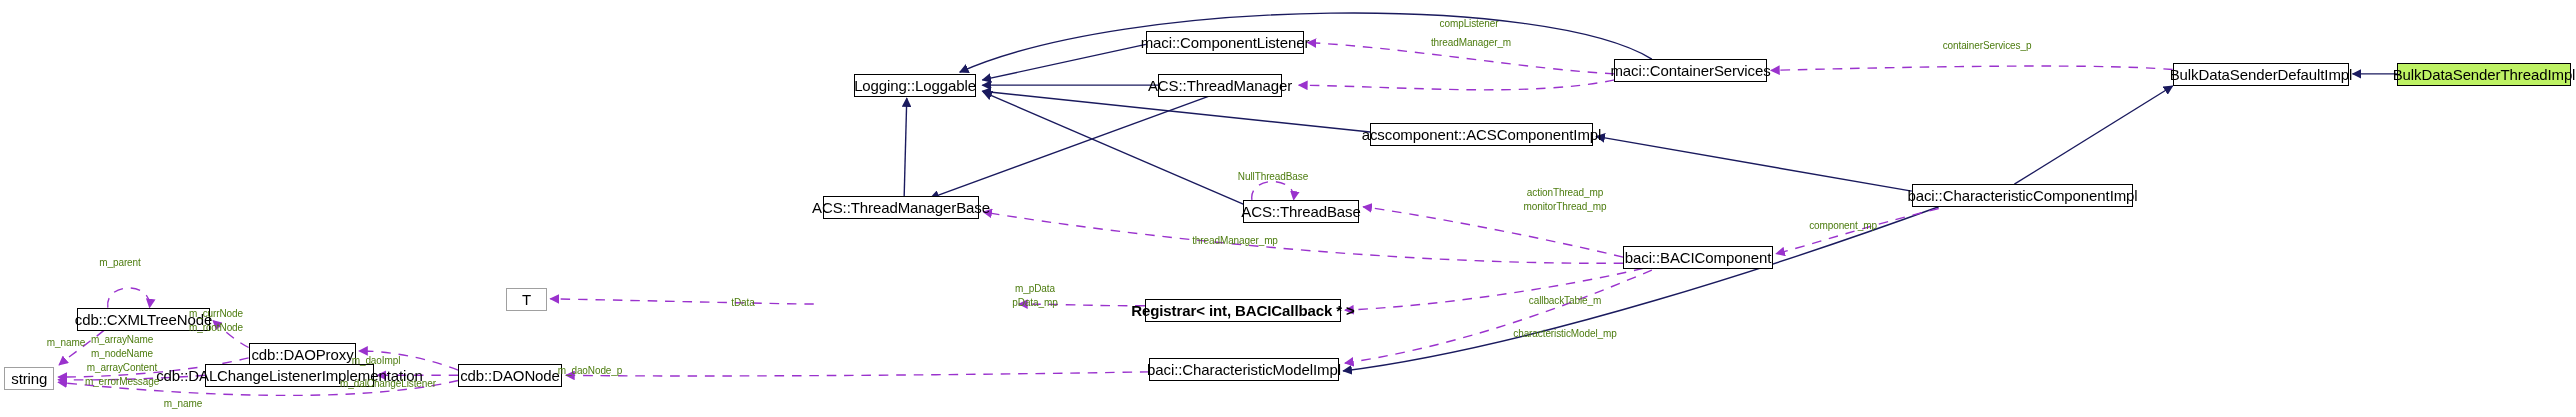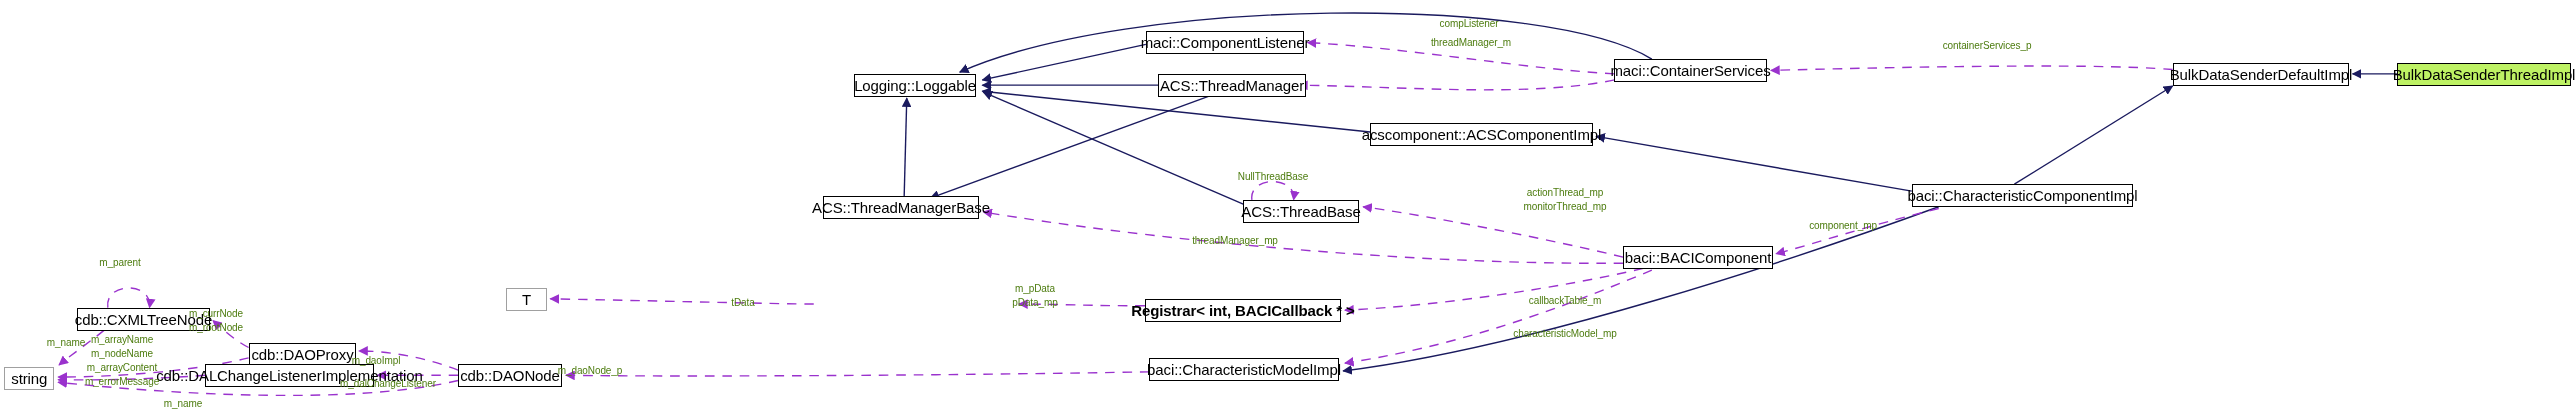--- a/index.html
+++ b/index.html
@@ -119,21 +119,21 @@
       <path d="M527,438 C400,468 180,452 67,440" marker-end="url(#use)"></path>
 
       <path d="M236,432 C180,436 120,438 67,437" marker-end="url(#use)"></path>
     </g>
   </svg>
 
   <div class="node" style="left:854px;top:74px;width:122px;height:22.6px;">Logging::Loggable</div>
 
   <div class="node" style="left:1146px;top:31px;width:158px;height:22.6px;">maci::ComponentListener</div>
 
-  <div class="node" style="left:1158px;top:74px;width:148px;height:22.6px;">ACS::ThreadManager</div>
+  <div class="node" style="left:1158px;top:74px;width:124px;height:22.6px;">ACS::ThreadManager</div>
 
   <div class="node" style="left:1614px;top:59px;width:153px;height:22.6px;">maci::ContainerServices</div>
 
   <div class="node" style="left:1370px;top:123px;width:223px;height:22.6px;">acscomponent::ACSComponentImpl</div>
 
   <div class="node" style="left:823px;top:196px;width:156px;height:22.6px;">ACS::ThreadManagerBase</div>
 
   <div class="node" style="left:1243px;top:200px;width:116px;height:22.6px;">ACS::ThreadBase</div>
 
   <div class="node" style="left:1912px;top:184px;width:221px;height:22.6px;">baci::CharacteristicComponentImpl</div>

